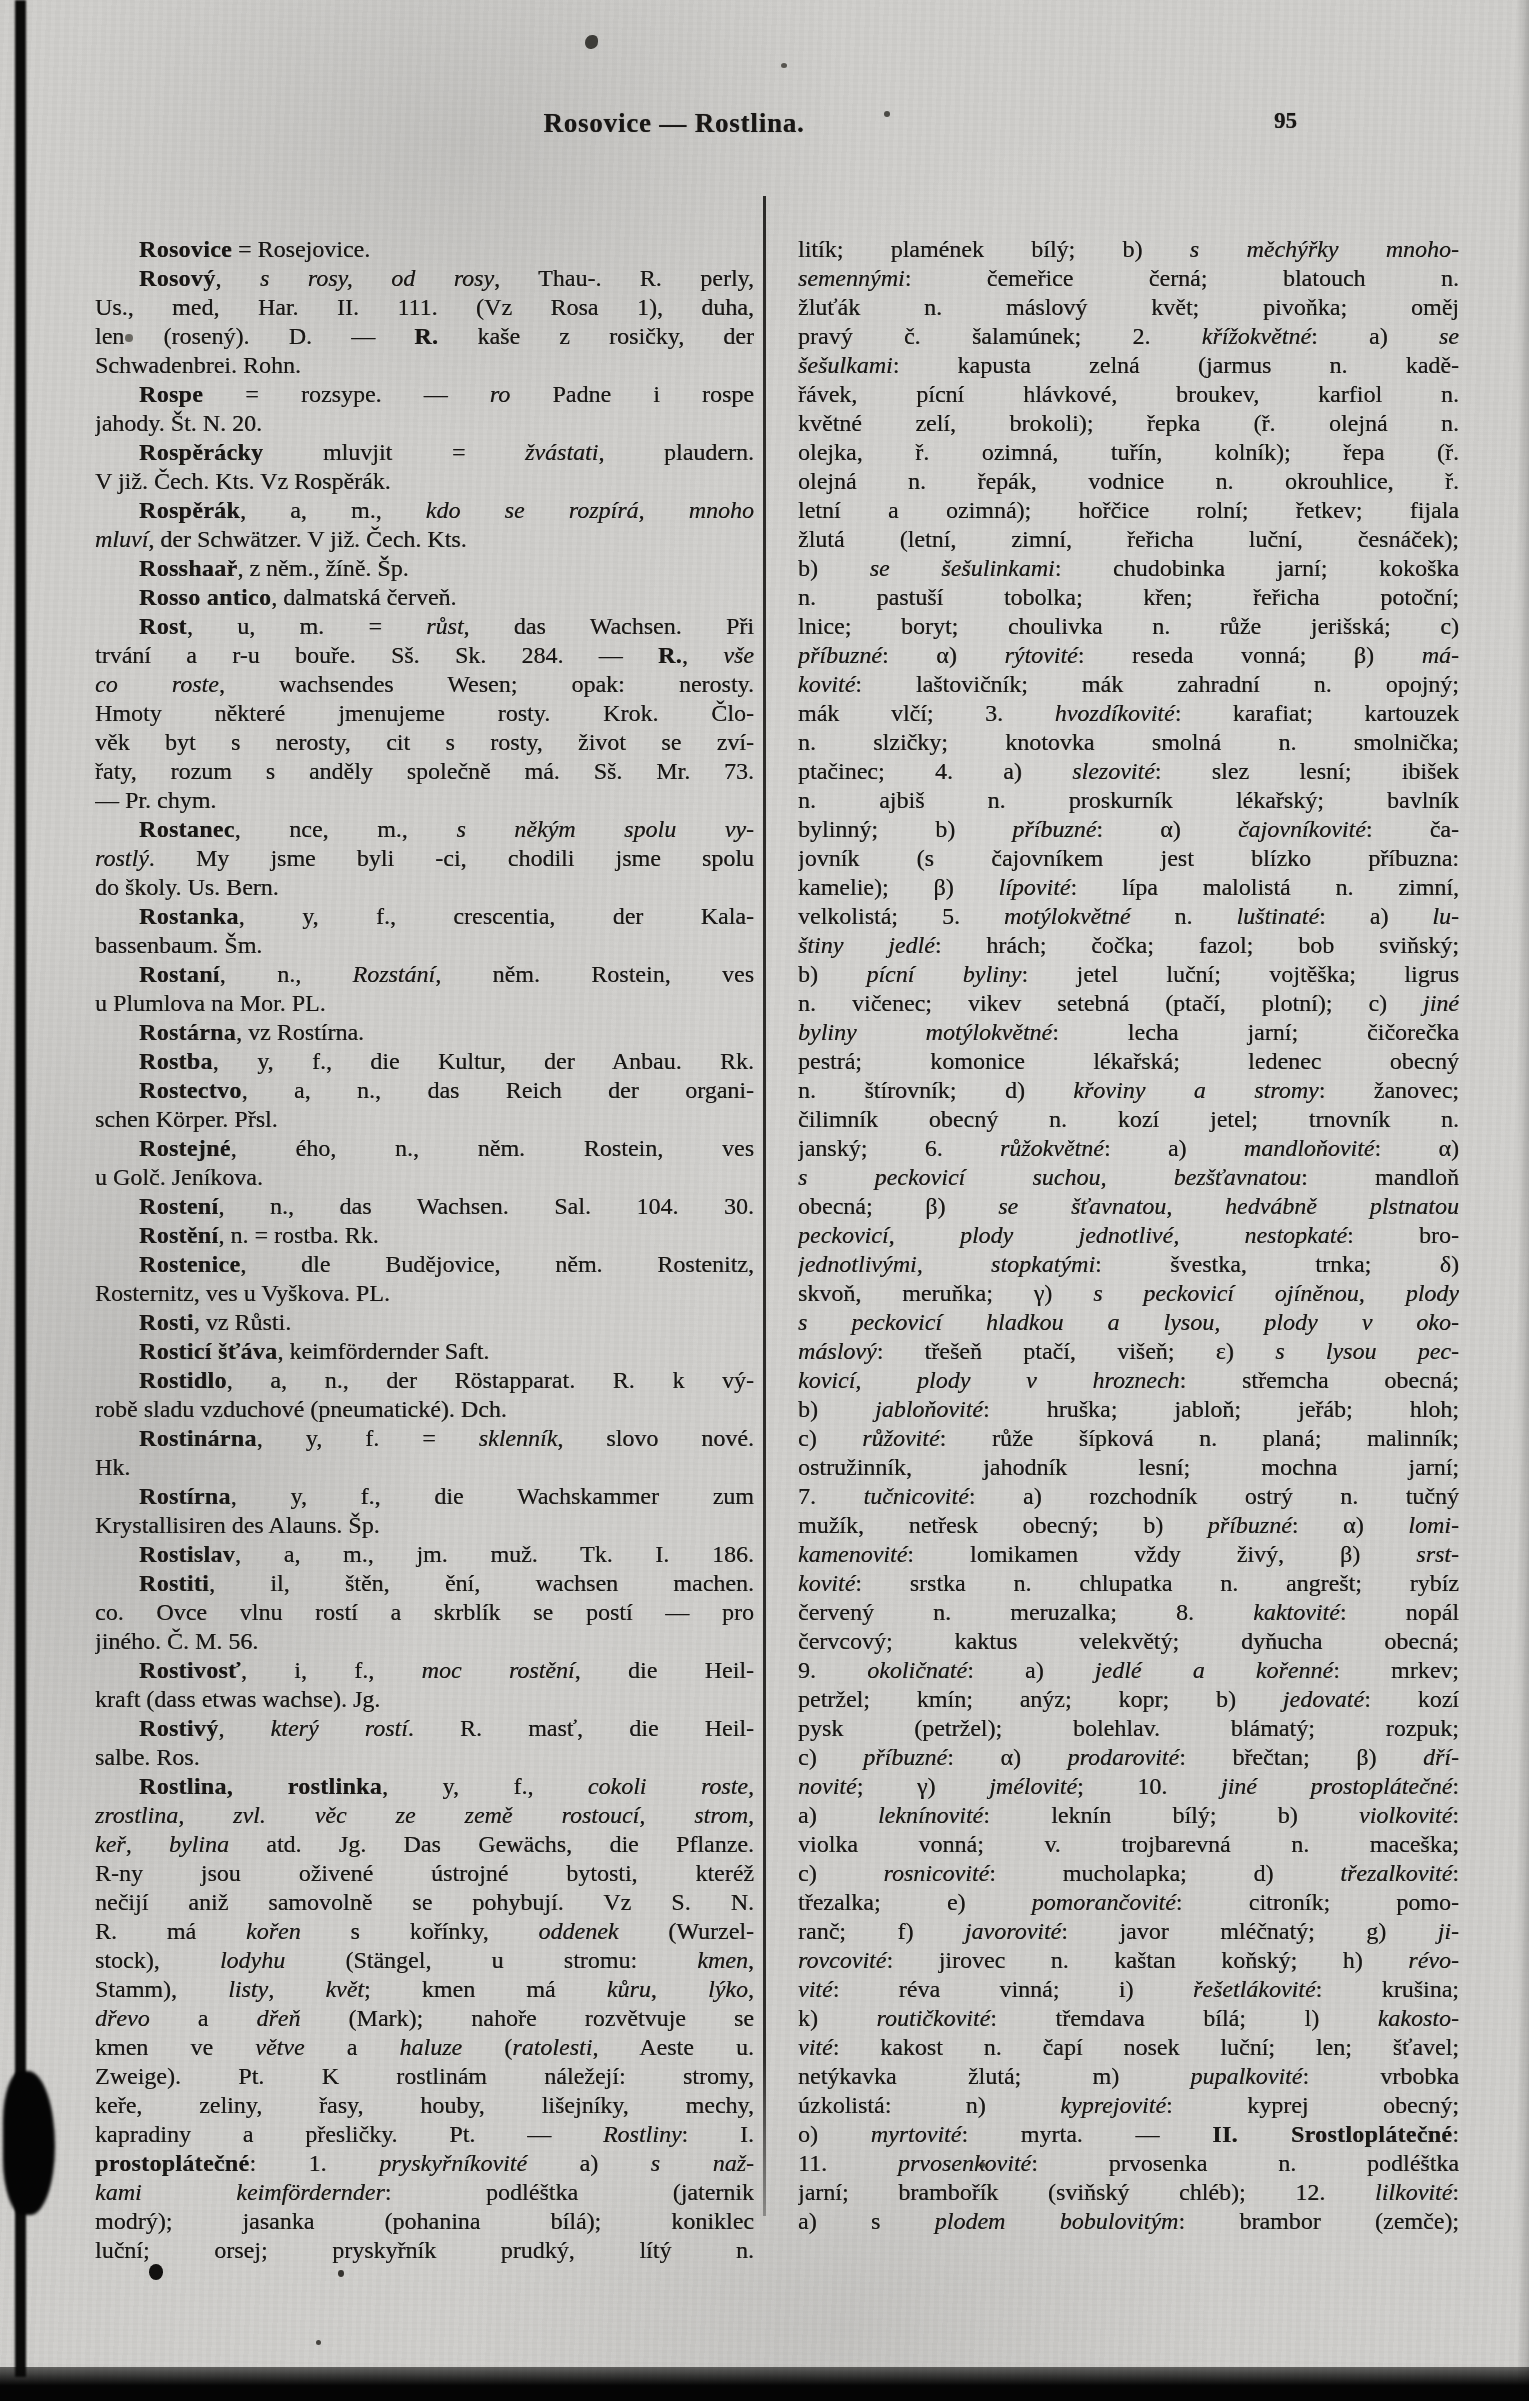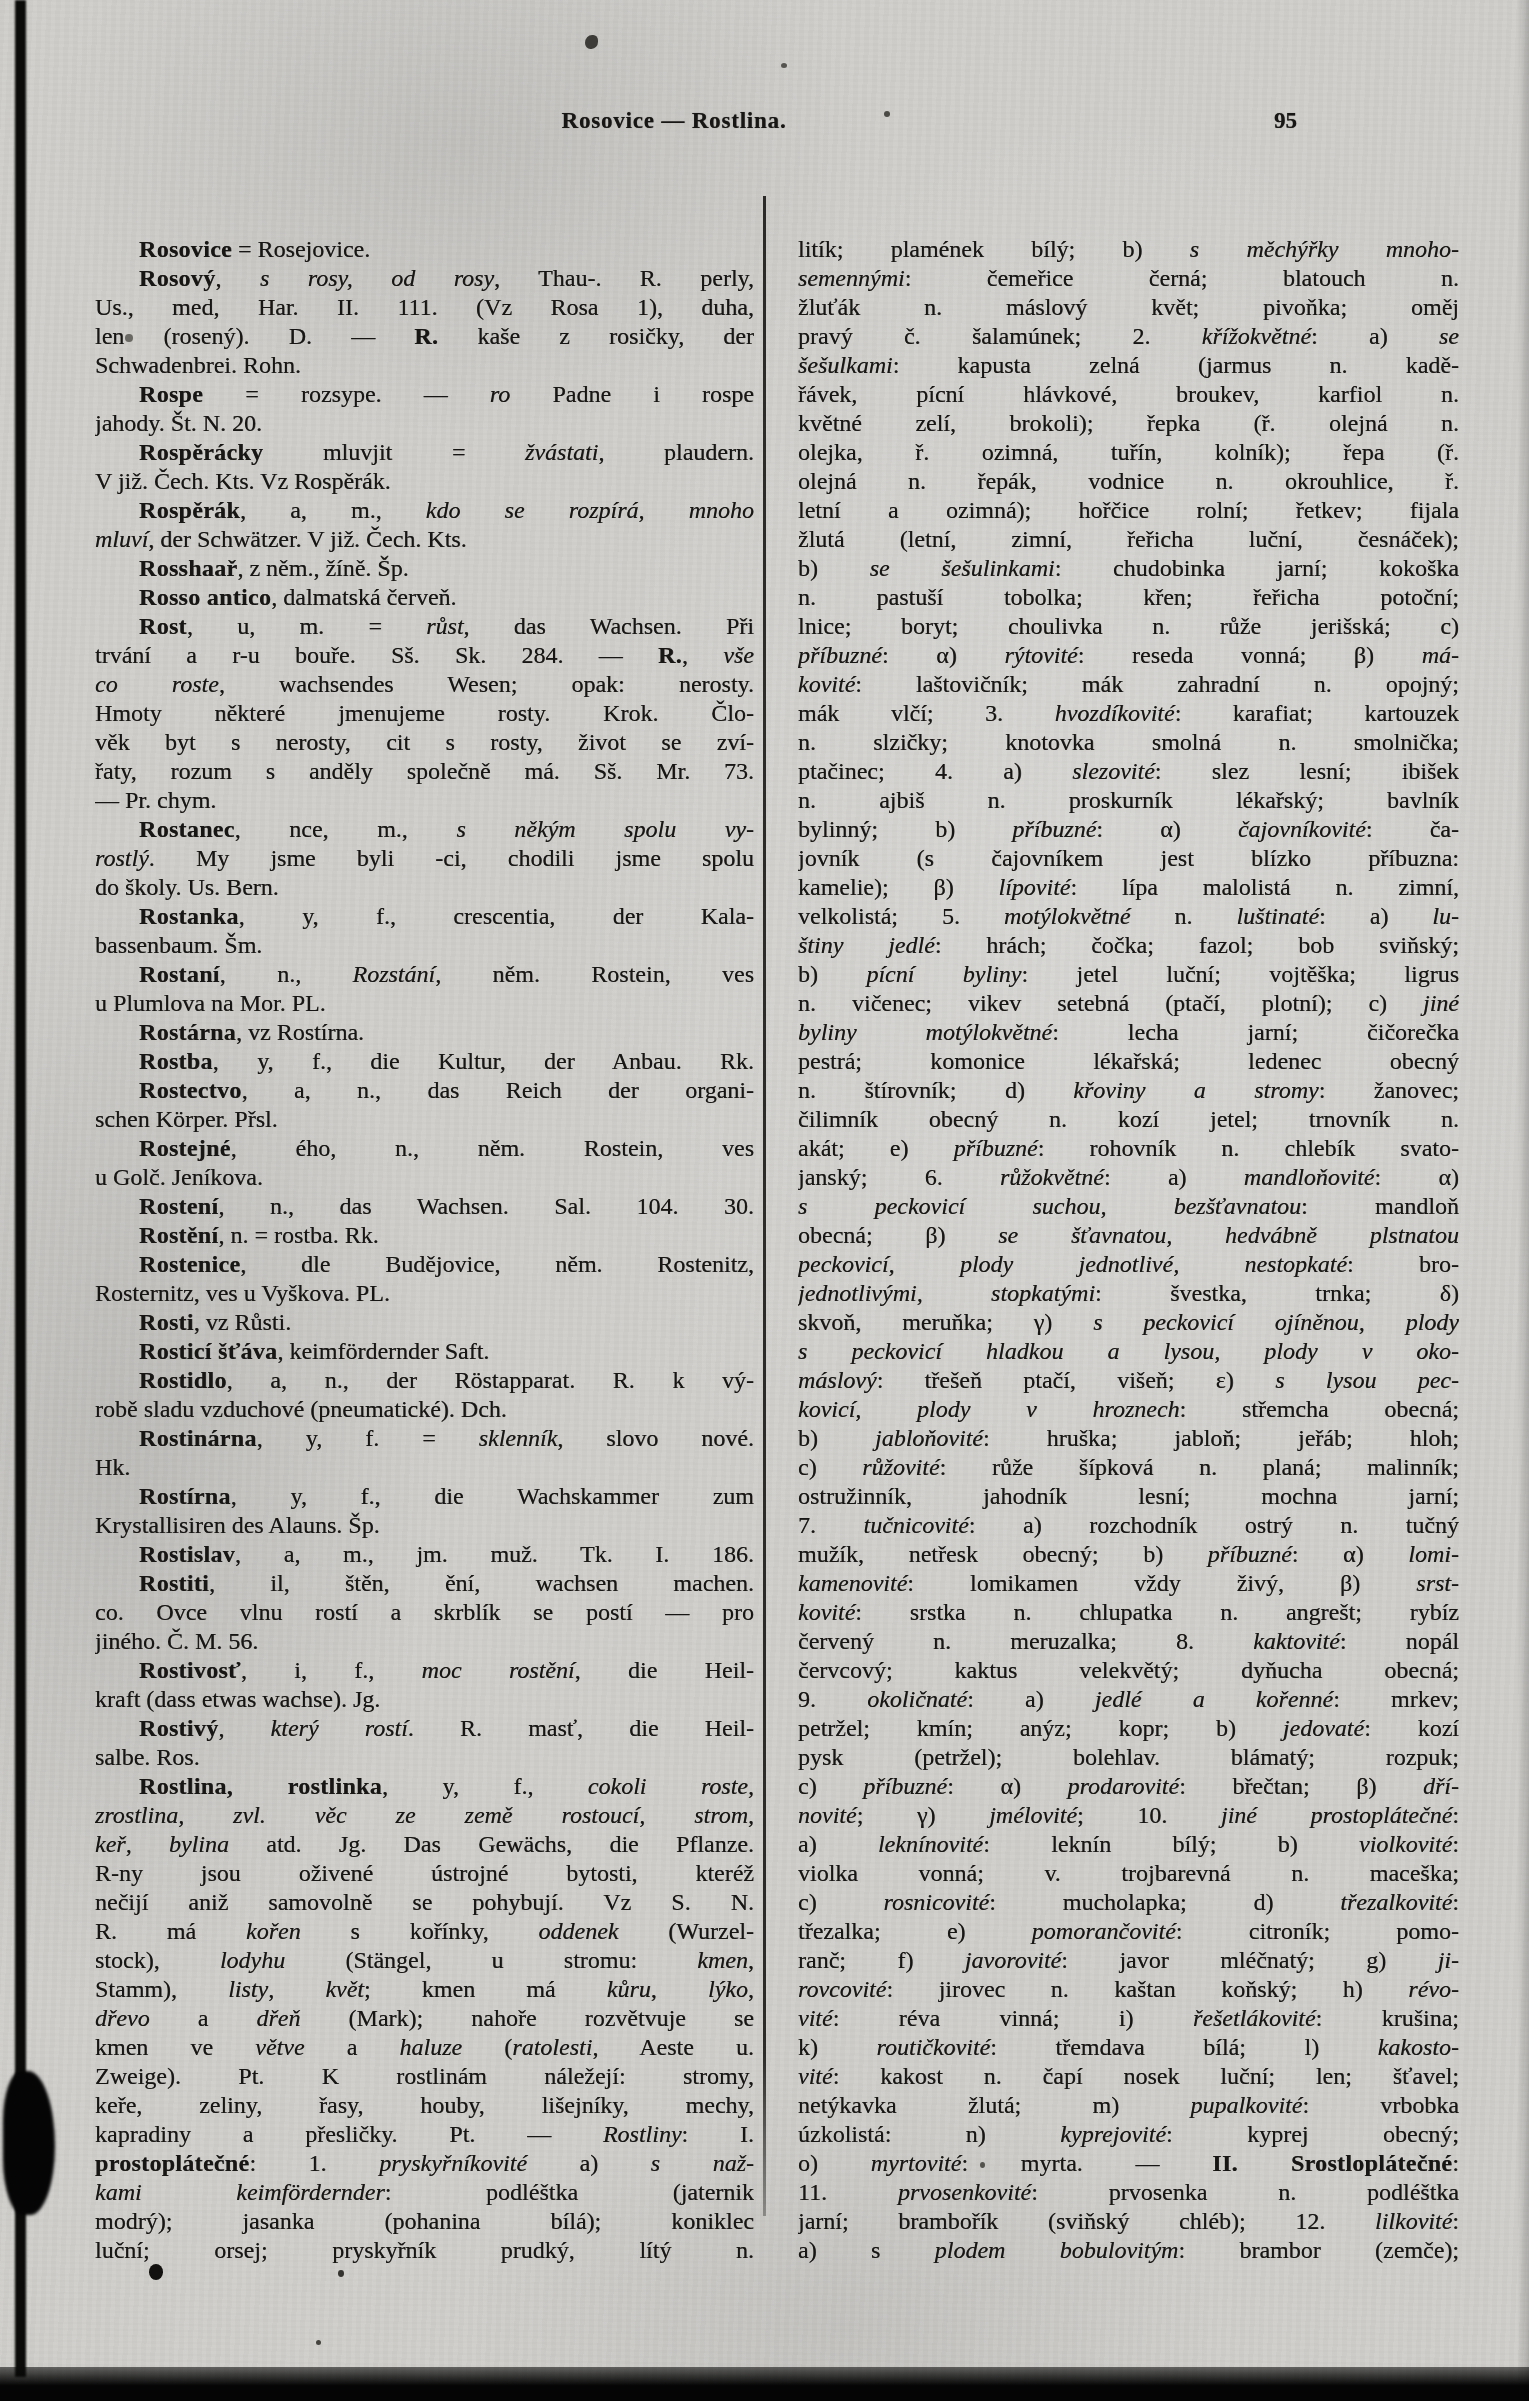--- a/index.html
+++ b/index.html
@@ -46,21 +46,21 @@
   .speck.s3{left:884px;top:111px;width:6px;height:6px;background:#4b4a45;}
   .speck.s4{left:125px;top:334px;width:7.6px;height:8.4px;background:#6a6862;}
   .speck.s5{left:149px;top:2264px;width:14.4px;height:16px;background:#121110;}
   .speck.s6{left:338px;top:2270px;width:6px;height:6.8px;background:#35332f;}
   .speck.s7{left:316px;top:2340px;width:5px;height:5px;background:#45433e;}
   .speck.s8{left:980px;top:2162px;width:5px;height:6px;background:#55534d;}
 
   
   .header-title{
     position:absolute;top:108px;left:674px;transform:translateX(-50%);
-    font-size:23px;font-weight:700;letter-spacing:0.8px;white-space:nowrap;
+    font-size:27px;font-weight:700;letter-spacing:0.8px;white-space:nowrap;
     text-shadow:0.3px 0.3px 0.7px rgba(24,22,20,.6);
   }
   .page-number{
     position:absolute;top:108px;left:1274px;
     font-size:23px;font-weight:700;
     text-shadow:0.3px 0.3px 0.7px rgba(24,22,20,.6);
   }
 
   
   .col{position:absolute;top:200px;margin-top:35px;}
@@ -199,21 +199,20 @@
       <div class="line">jovník (s čajovníkem jest blízko příbuzna:</div>
       <div class="line">kamelie); β) <i>lípovité</i>: lípa malolistá n. zimní,</div>
       <div class="line">velkolistá; 5. <i>motýlokvětné</i> n. <i>luštinaté</i>: a) <i>lu-</i></div>
       <div class="line"><i>štiny jedlé</i>: hrách; čočka; fazol; bob sviňský;</div>
       <div class="line">b) <i>pícní byliny</i>: jetel luční; vojtěška; ligrus</div>
       <div class="line">n. vičenec; vikev setebná (ptačí, plotní); c) <i>jiné</i></div>
       <div class="line"><i>byliny motýlokvětné</i>: lecha jarní; čičorečka</div>
       <div class="line">pestrá; komonice lékařská; ledenec obecný</div>
       <div class="line">n. štírovník; d) <i>křoviny a stromy</i>: žanovec;</div>
       <div class="line">čilimník obecný n. kozí jetel; trnovník n.</div>
-      <div class="line">akát; e) <i>příbuzné</i>: rohovník n. chlebík svato-</div>
       <div class="line">janský; 6. <i>růžokvětné</i>: a) <i>mandloňovité</i>: α)</div>
       <div class="line"><i>s peckovicí suchou, bezšťavnatou</i>: mandloň</div>
       <div class="line">obecná; β) <i>se šťavnatou, hedvábně plstnatou</i></div>
       <div class="line"><i>peckovicí, plody jednotlivé, nestopkaté</i>: bro-</div>
       <div class="line"><i>jednotlivými, stopkatými</i>: švestka, trnka; δ)</div>
       <div class="line">skvoň, meruňka; γ) <i>s peckovicí ojíněnou, plody</i></div>
       <div class="line"><i>s peckovicí hladkou a lysou, plody v oko-</i></div>
       <div class="line"><i>máslový</i>: třešeň ptačí, višeň; ε) <i>s lysou pec-</i></div>
       <div class="line"><i>kovicí, plody v hroznech</i>: střemcha obecná;</div>
       <div class="line">b) <i>jabloňovité</i>: hruška; jabloň; jeřáb; hloh;</div>

